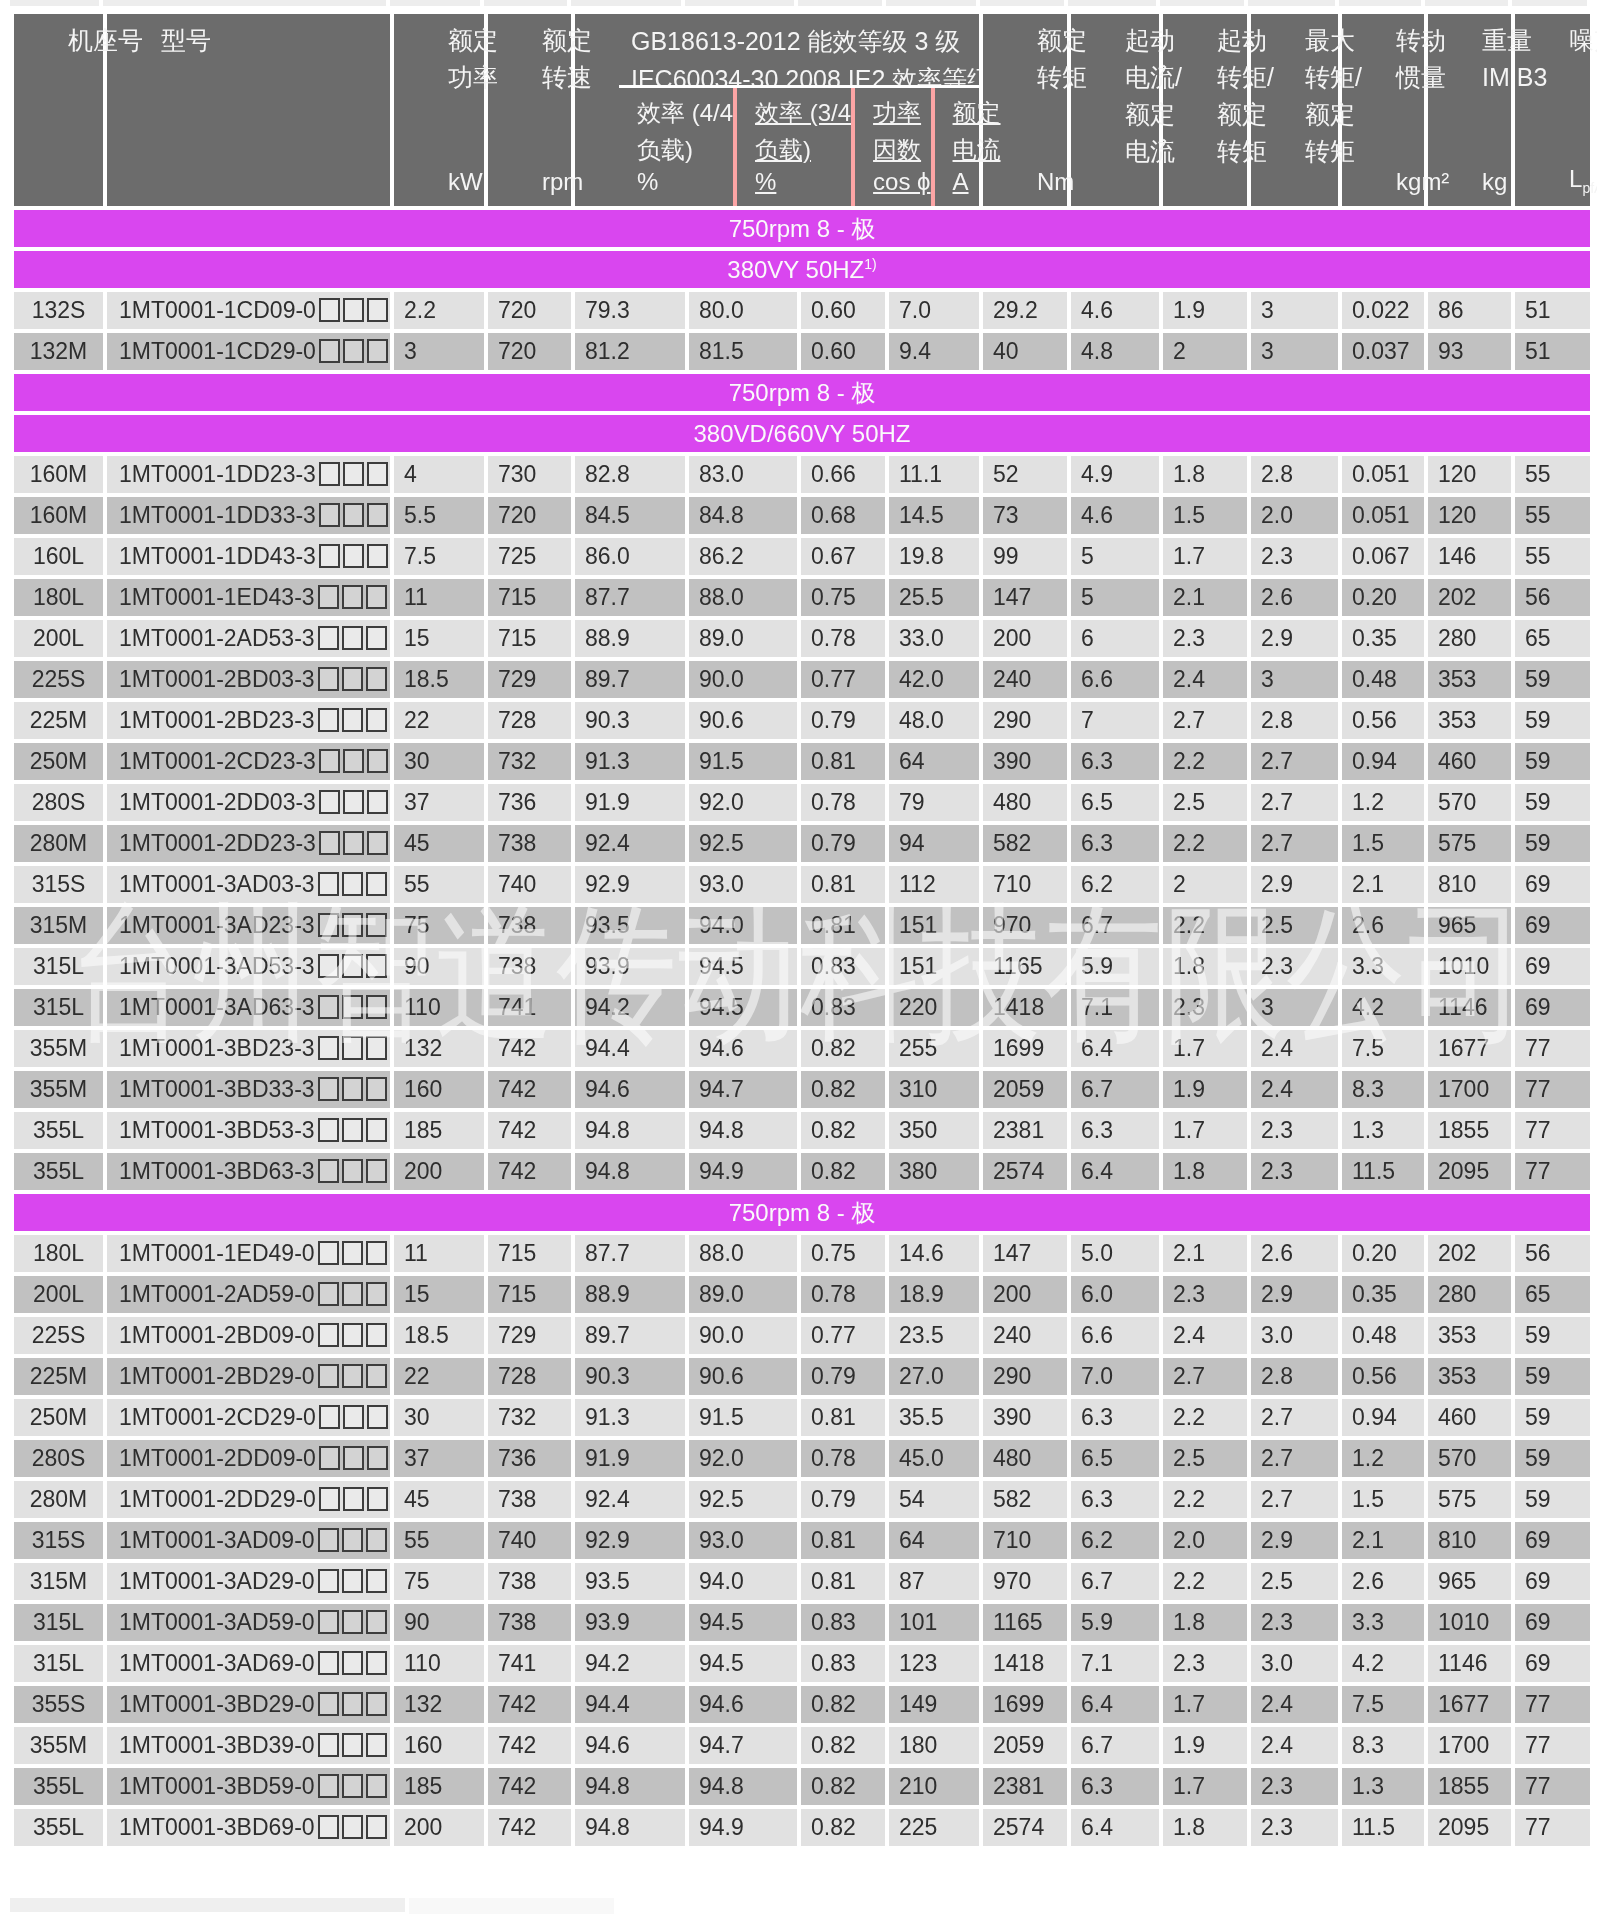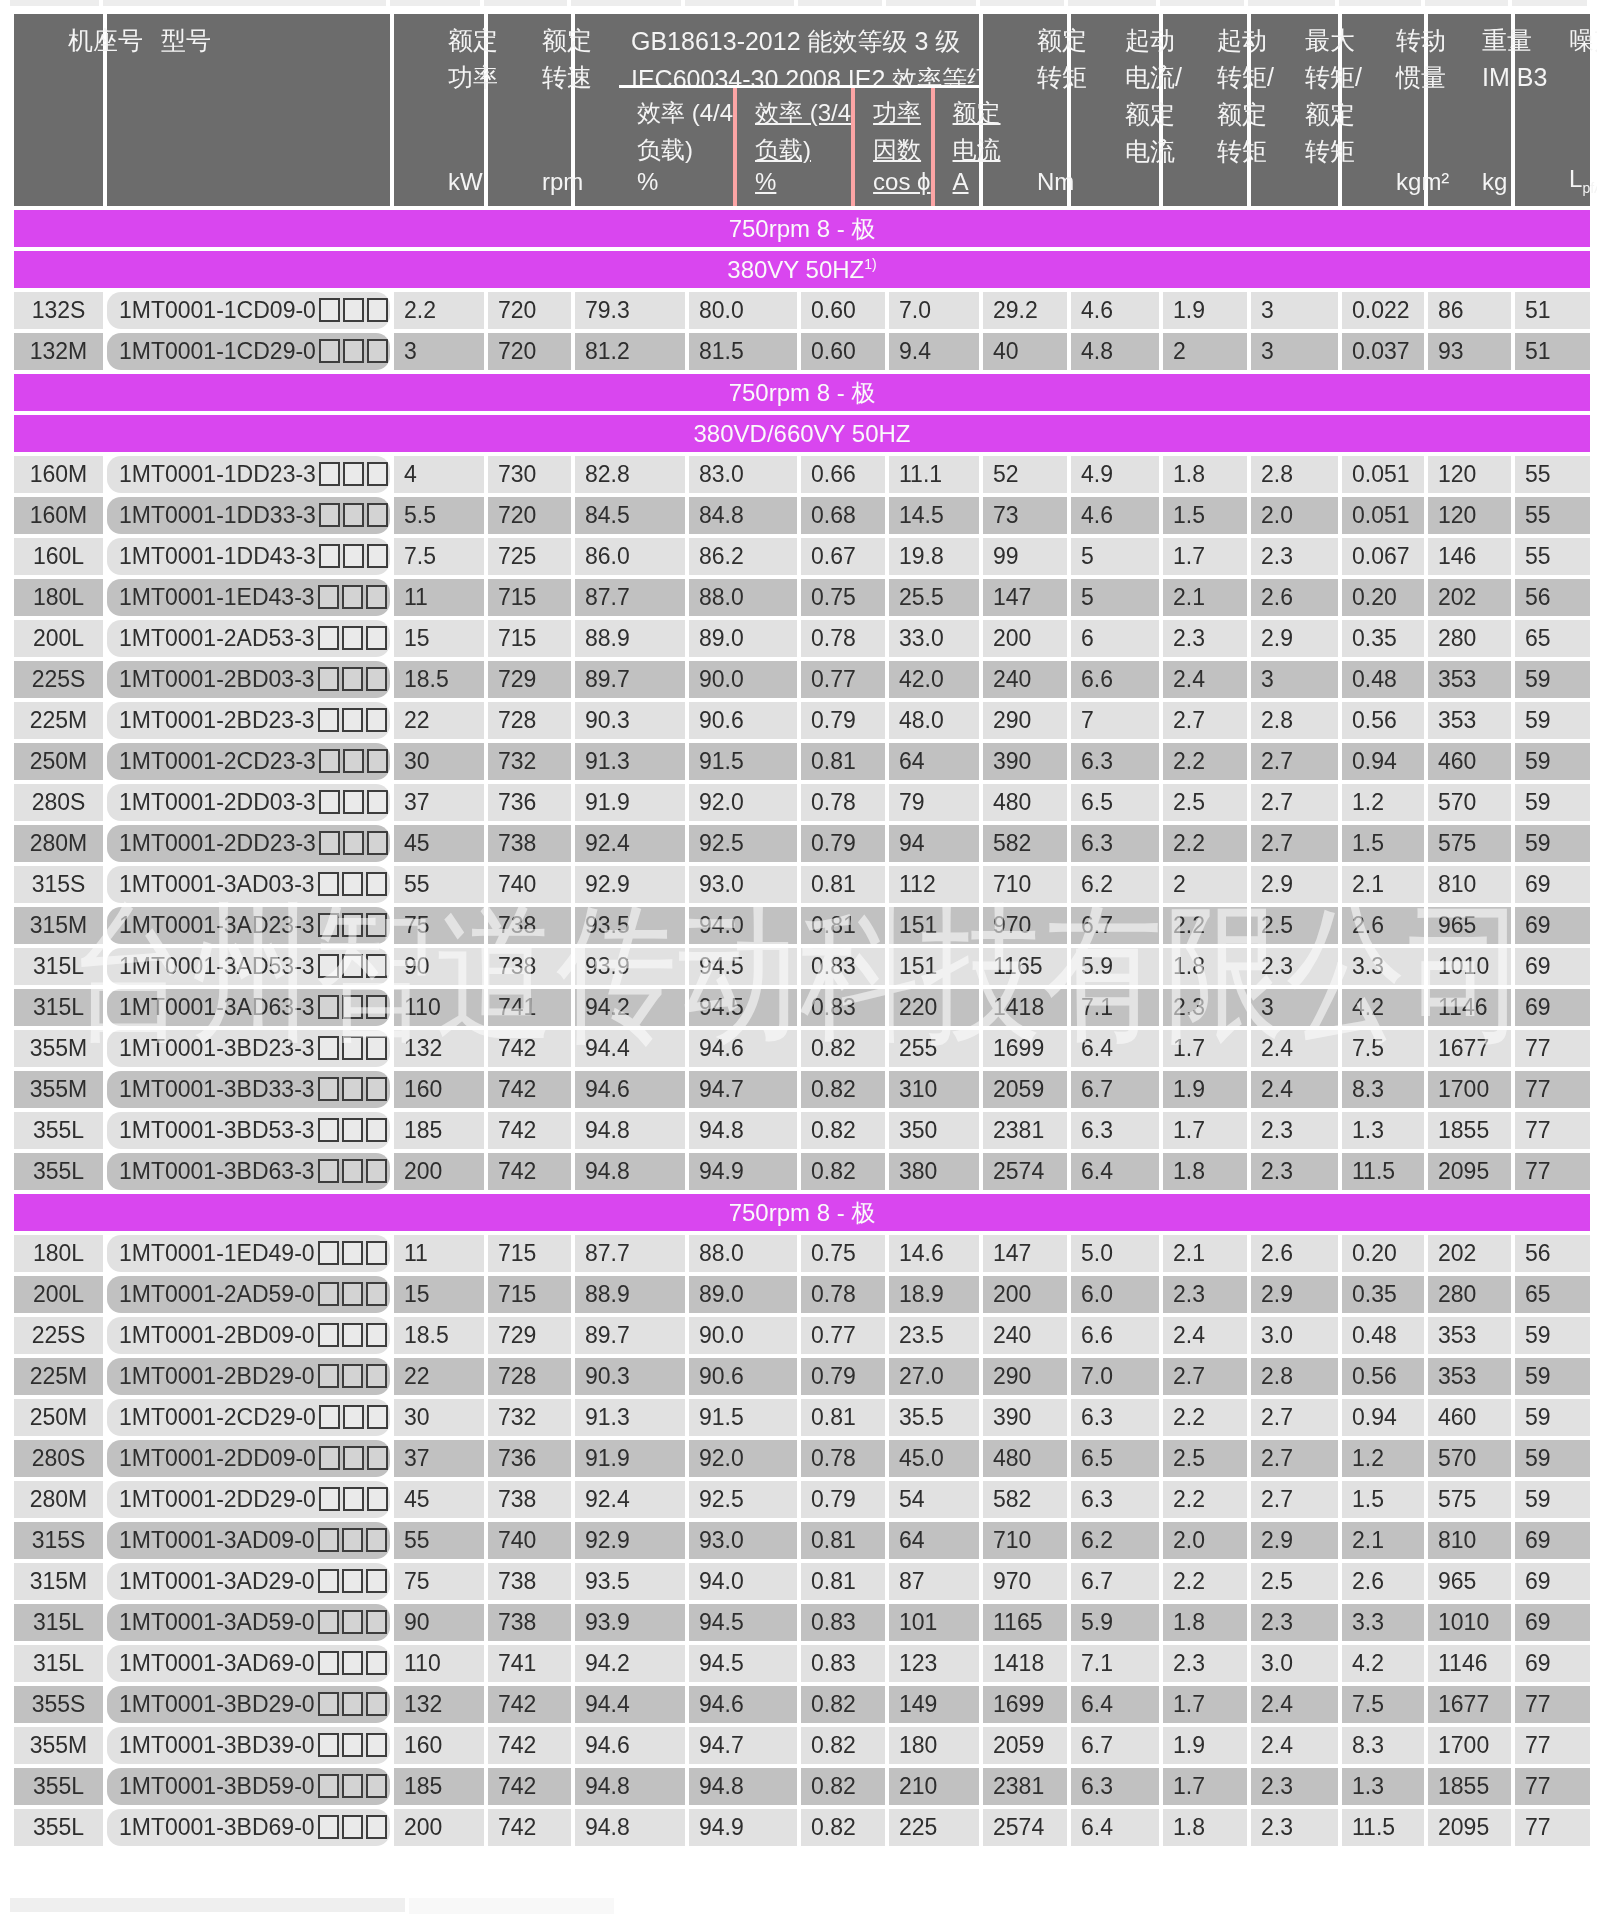--- a/index.html
+++ b/index.html
@@ -39,21 +39,21 @@
   .g-col .h-lines{padding-top:6px;font-size:24px;}
 
   
   tbody td{
     height:37px;font-size:23px;color:#2e2e2e;
     padding:0 0 0 10px;vertical-align:middle;white-space:nowrap;overflow:hidden;
   }
   tr.light td{background:#e1e1e1;}
   tr.dark td{background:#c1c1c1;}
   td.c-frame{text-align:center;padding:0;}
-  td.c-model{padding-left:12px;border-radius:14px;}
+  td.c-model{padding-left:12px;}
   tr.bar td{
     background:#d946ef;color:#fafafa;text-align:center;
     font-size:24px;height:37px;padding:0;
   }
   tr.bar sup{font-size:14px;vertical-align:super;}
 
   .mbox{
     display:inline-block;width:17px;height:20px;
     border:2px solid #3d3d3d;background:rgba(255,255,255,0.30);
     vertical-align:-4px;margin-left:3px;

